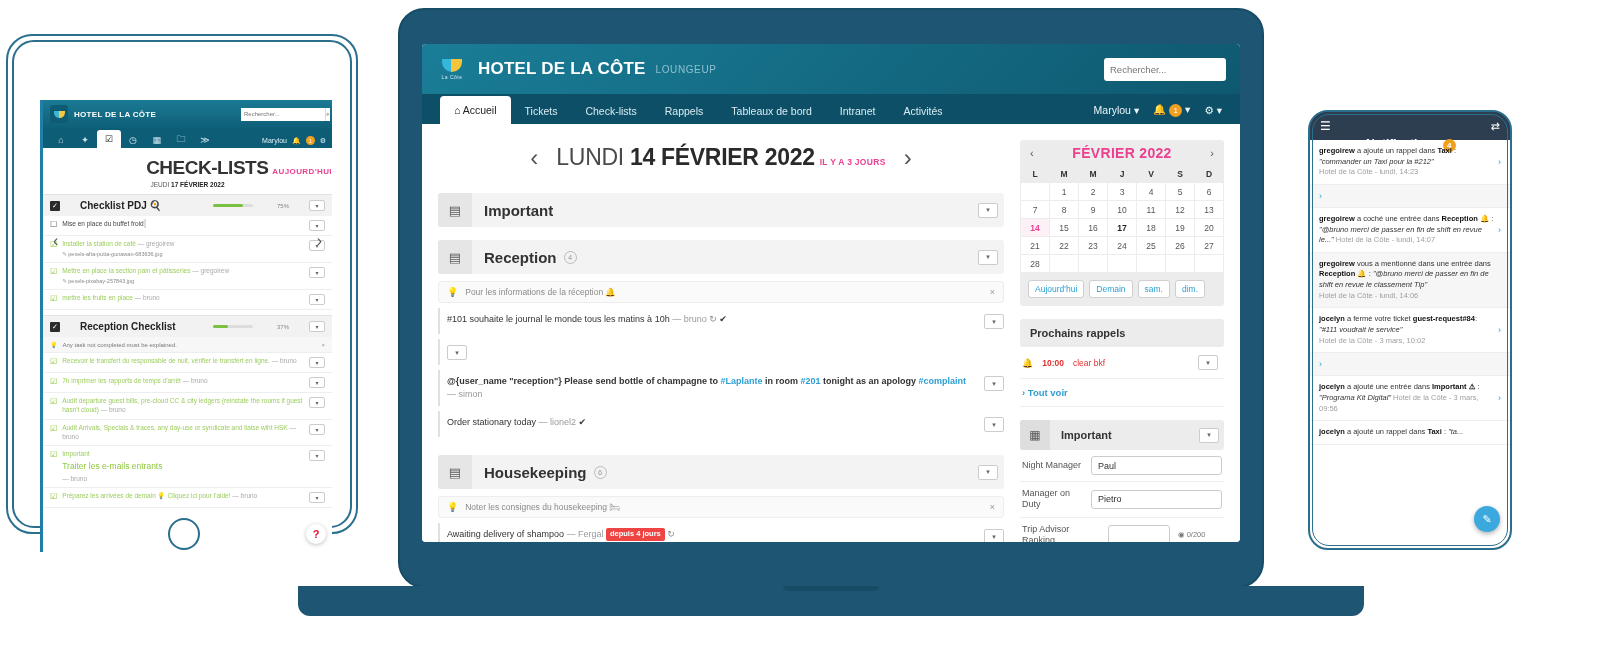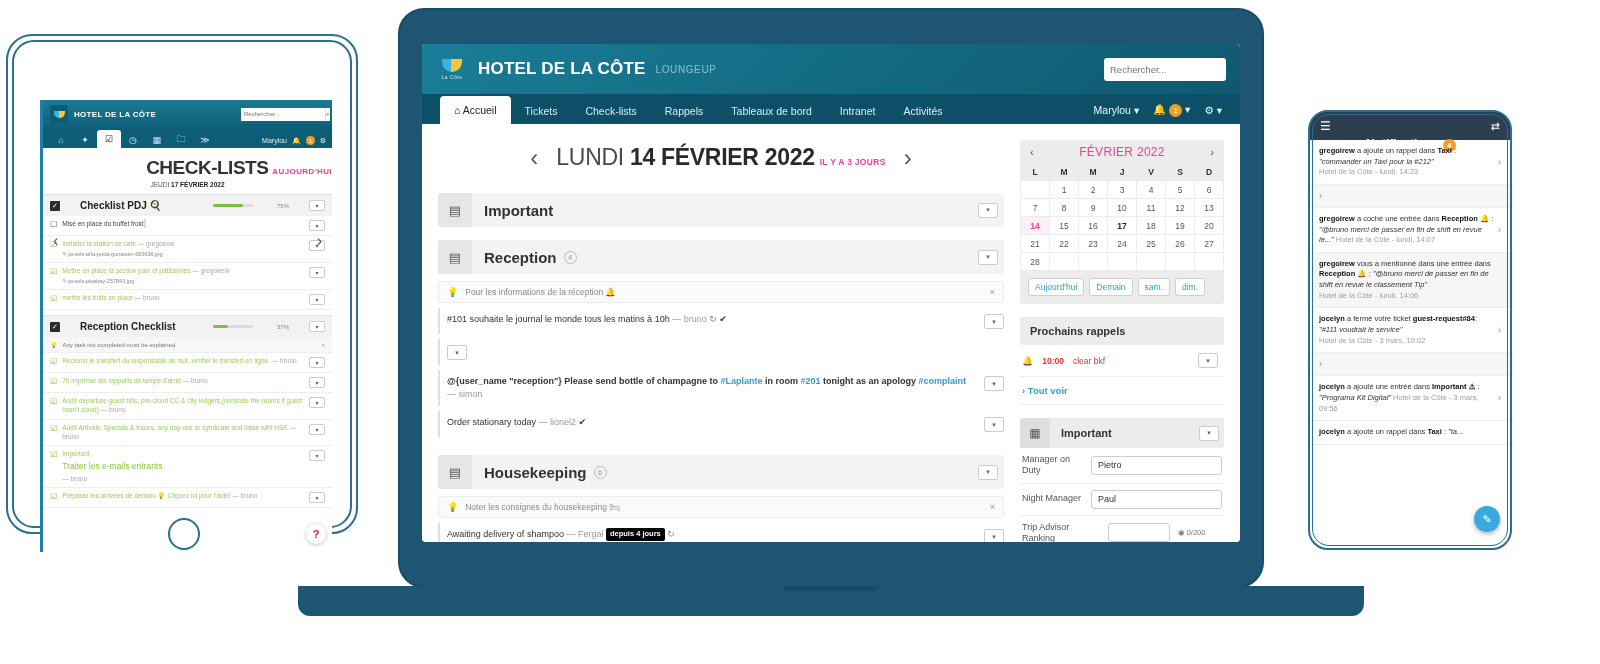--- a/index.html
+++ b/index.html
@@ -153,21 +153,21 @@
     border-radius:2px; font-size:7px; color:#666; display:flex; align-items:center;
     justify-content:center; flex:none; margin-top:1px; }
   .pill { display:inline-block; padding:1px 4px; border-radius:2px; font-size:7.5px;
     font-weight:bold; color:#fff; vertical-align:1px; }
   .chk-ok { color:#3b3b3b; font-size:9px; }
   .refresh { color:#8a8a8a; font-size:9px; }
 
   
   .cal { background:#ececec; border-radius:3px; padding:5px 0 0; }
   .cal-top { display:flex; align-items:center; justify-content:space-between; padding:0 10px 5px; }
-  .cal-top .m { color:#ec3f8f; font-size:12px; font-weight:normal; letter-spacing:.3px; }
+  .cal-top .m { color:#ec3f8f; font-size:14px; font-weight:bold; letter-spacing:.3px; }
   .cal-top .a { font-size:11px; color:#555; }
   .cal table { width:100%; border-collapse:collapse; }
   .cal th { font-size:8.5px; color:#333; padding:3px 0; font-weight:bold; }
   .cal td { background:#fff; text-align:center; font-size:8.5px; color:#555; height:18px;
     border:1px solid #ececec; }
   .cal td.sel { color:#ec3f8f; font-weight:bold; background:#fdf0f6; }
   .cal td.bold { color:#222; font-weight:bold; }
   .cal .quick { display:flex; gap:5px; padding:7px 8px 8px; }
   .cal .quick span { background:#fff; border:1px solid #cfcfcf; border-radius:3px;
     font-size:8.5px; color:#2e9fd4; padding:3px 6px; }
@@ -475,21 +475,21 @@
               <h3>Housekeeping</h3>
               <span class="cnt">6</span>
               <div class="drop">▾</div>
             </div>
             <div class="hint">
               <span style="font-size:9px;">💡</span>
               <span class="t">Noter les consignes du housekeeping 🛏</span>
               <span class="x">×</span>
             </div>
             <div class="item">
-              <div class="t">Awaiting delivery of shampoo <span class="who">— Fergal</span> <span class="pill" style="background:#000000">depuis 4 jours</span> <span class="refresh">↻</span></div>
+              <div class="t">Awaiting delivery of shampoo <span class="who">— Fergal</span> <span class="pill" style="background:#ef4444">depuis 4 jours</span> <span class="refresh">↻</span></div>
               <div class="drop">▾</div>
             </div>
 
           </div>
         </div>
 
         <div class="l-side">
           <div class="cal">
             <div class="cal-top">
               <span class="a">‹</span>
@@ -572,26 +572,26 @@
             </div>
             <a class="seeall">› Tout voir</a>
           </div>
 
           <div class="pnl2-h">
             <div class="bk">▦</div>
             <div class="tt">Important</div>
             <div class="drop">▾</div>
           </div>
           <div class="frow">
+            <div class="lb">Night Manager</div>
+            <input value="Paul" style="">
+          </div>
+          <div class="frow">
             <div class="lb">Manager on Duty</div>
             <input value="Pietro" style="">
-          </div>
-          <div class="frow">
-            <div class="lb">Night Manager</div>
-            <input value="Paul" style="">
           </div>
           <div class="frow">
             <div class="lb">Trip Advisor Ranking</div>
             <input class="small" style="">
             <span class="ctr">◉ <span>0/200</span></span>
           </div>
         </div>
       </div>
     </div>
   </div>

